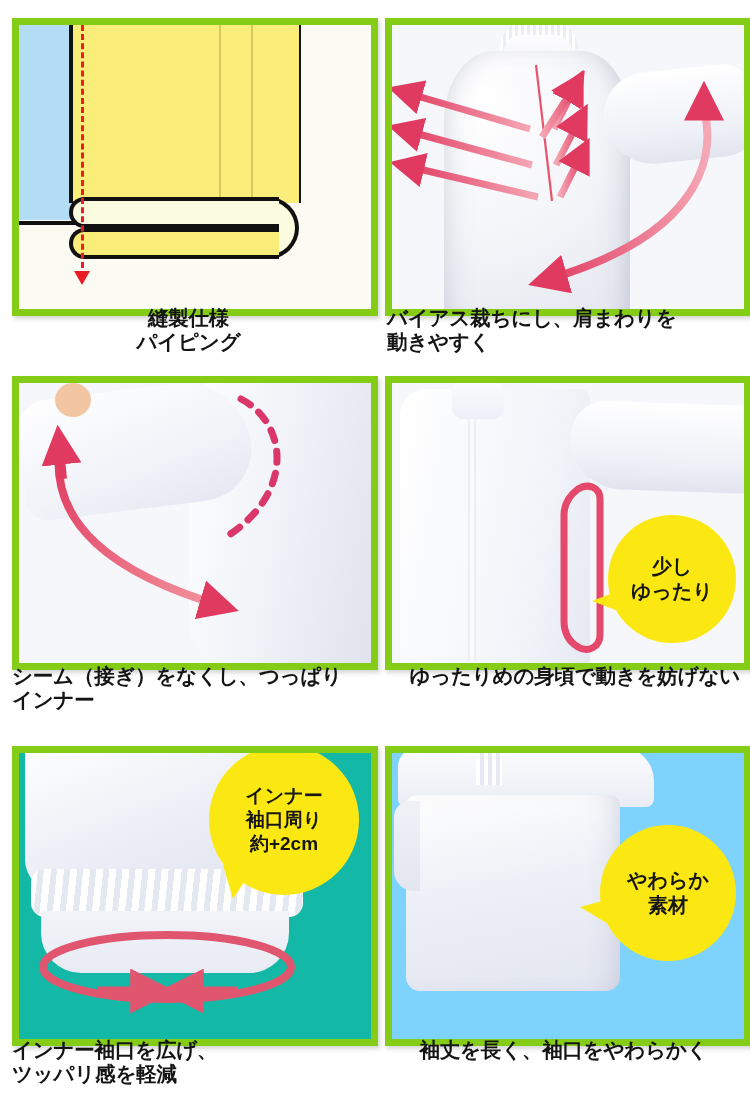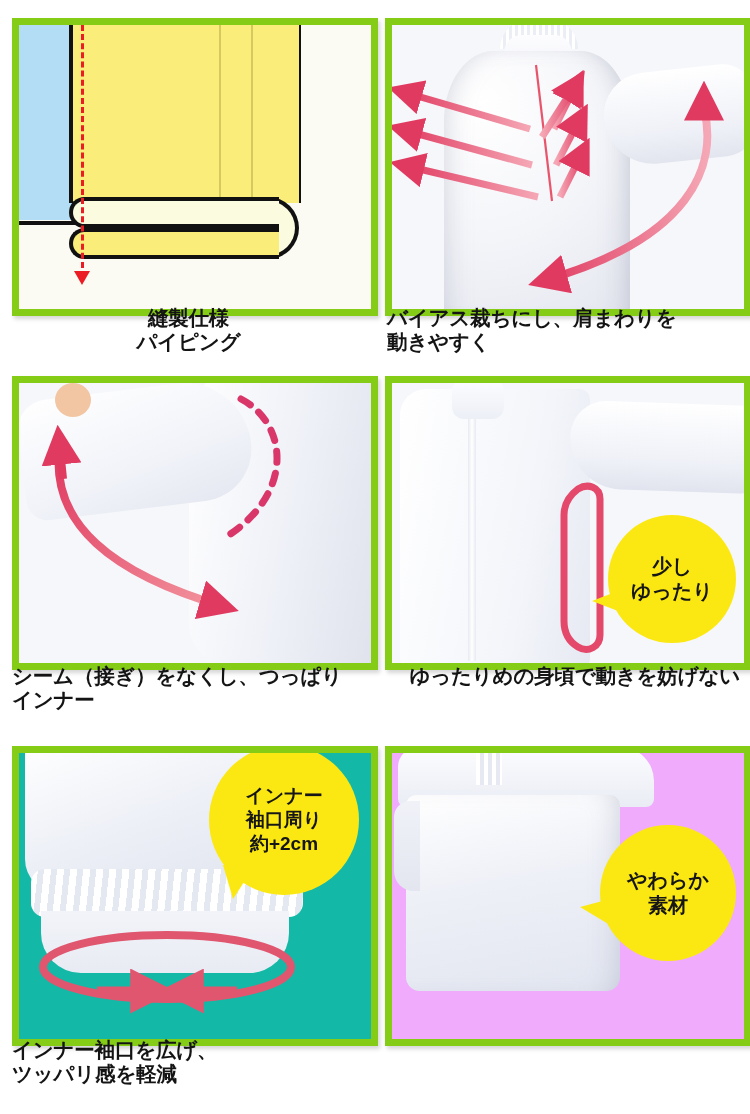--- a/index.html
+++ b/index.html
@@ -340,21 +340,21 @@
                          border-top:34px solid #fbe812;"></span>
           </div>
         </div>
       </div>
       <div class="caption" style="top:300px; font-size:20.5px;">インナー袖口を広げ、
 ツッパリ感を軽減</div>
     </div>
 
     <div class="cell right r3">
       <div class="photo">
-        <div class="garment" style="background:#f0abfc;">
+        <div class="garment" style="background:#7dd3fc;">
           <div style="position:absolute;left:6px;top:-6px;width:256px;height:60px;
                       background:linear-gradient(180deg,#fdfdff 0%,#e9ecf4 100%);
                       border-radius:20px 34px 8px 8px;"></div>
           <div style="position:absolute;left:84px;top:-10px;width:26px;height:42px;
                       background:repeating-linear-gradient(90deg,#ffffff 0 4px,#e6e9f2 4px 8px);"></div>
           <div style="position:absolute;left:14px;top:42px;width:214px;height:196px;
                       background:linear-gradient(170deg,#ffffff 0%,#eef0f7 45%,#e2e6f0 100%);
                       border-radius:10px 10px 14px 14px;
                       box-shadow: inset -20px 0 30px -20px rgba(150,155,180,.45);"></div>
           <div style="position:absolute;left:2px;top:48px;width:26px;height:90px;
@@ -364,16 +364,17 @@
           <div class="bubble" style="left:208px; top:72px; width:136px; height:136px; font-size:20px;">
             <span>やわらか
 素材</span>
             <span class="tail" style="left:-20px; top:74px;
                          border-top:8px solid transparent;
                          border-bottom:18px solid transparent;
                          border-right:30px solid #fbe812;"></span>
           </div>
         </div>
       </div>
+      <div class="caption" style="top:300px; text-align:center; font-size:20.5px;">袖丈を長く、袖口をやわらかく</div>
     </div>
 
   </div>
 </div>
 
 </body></html>

